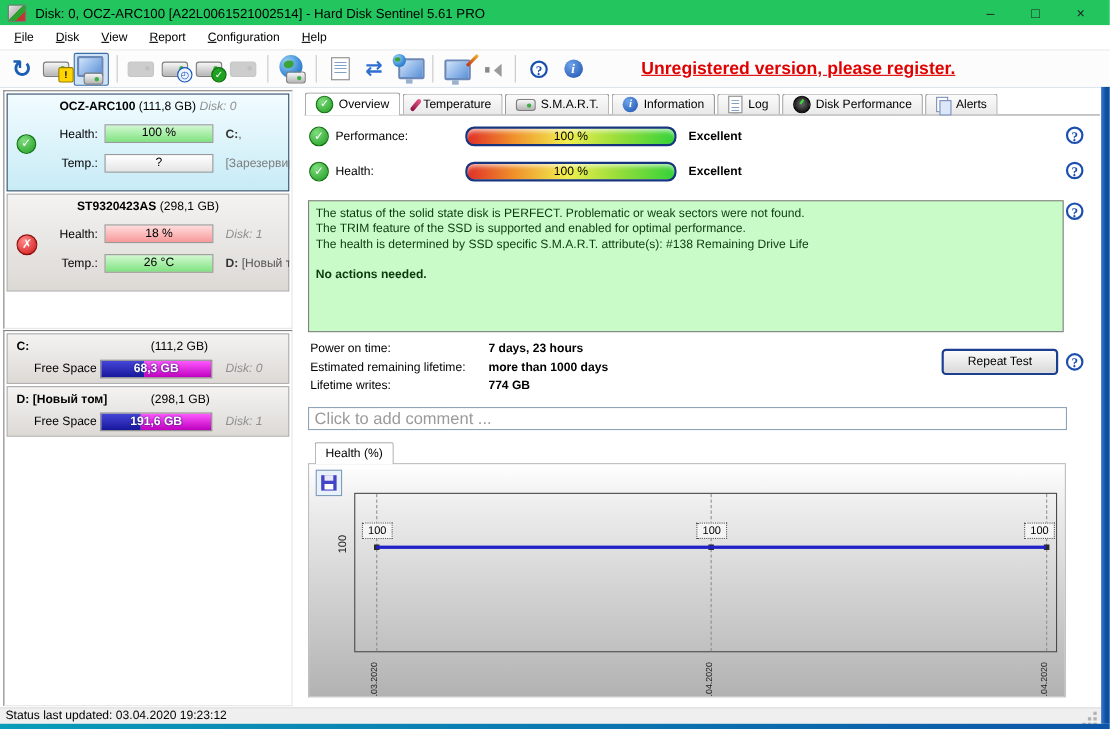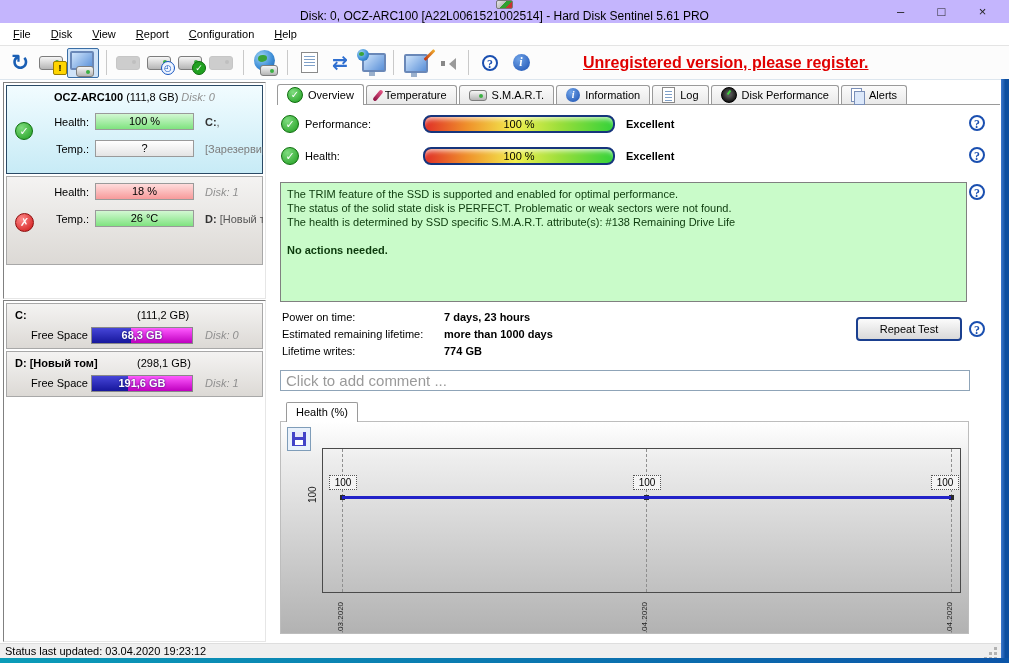--- a/index.html
+++ b/index.html
@@ -1,20 +1,20 @@
 <!DOCTYPE html>
 <html><head>
 <meta charset="utf-8">
 <style>
   html,body{margin:0;padding:0;width:1009px;height:663px;overflow:hidden;background:#fff;}
   #window{position:relative;width:1009px;height:663px;background:#fff;
           font-family:"Liberation Sans","DejaVu Sans",sans-serif;font-size:11px;color:#000;overflow:hidden;}
 
   
-  .titlebar{position:absolute;left:0;top:0;right:0;height:23px;background:#c4b5fd;display:flex;align-items:center;flex-direction:column;}
+  .titlebar{position:absolute;left:0;top:0;right:0;height:23px;background:#22c55e;display:flex;align-items:center;}
   .app-icon{width:15px;height:14px;margin:0 8px 0 7px;border:1px solid #777;border-radius:2px;
             background:linear-gradient(135deg,#e8e8e8 0%,#bbb 45%,#2ea02e 45%,#2ea02e 70%,#c83232 70%);}
   .title-text{font-size:12px;color:#000;}
   .win-controls{position:absolute;right:6px;top:0;height:23px;display:flex;}
   .win-btn{width:41px;text-align:center;line-height:23px;font-size:13px;color:#222;cursor:default;}
 
   
   .menubar{position:absolute;left:0;top:23px;right:0;height:22px;background:#fff;border-bottom:1px solid #e4e4e4;
            display:flex;align-items:center;padding-left:3px;}
   .menu-item{padding:3px 10px;}
@@ -310,20 +310,21 @@
           <div class="d-bar good">100 %</div>
           <div class="d-right"><b>C:</b>,</div>
         </div>
         <div class="d-row">
           <div class="d-label">Temp.:</div>
           <div class="d-bar unknown">?</div>
           <div class="d-right gray">[Зарезервиро</div>
         </div>
       </div>
       <div class="disk-item">
+        <div class="d-header"><span class="d-model">ST9320423AS </span><span>(298,1 GB)  </span></div>
         <span class="err-circle status-ic">✗</span>
         <div class="d-row">
           <div class="d-label">Health:</div>
           <div class="d-bar bad">18 %</div>
           <div class="d-right italic">Disk: 1</div>
         </div>
         <div class="d-row">
           <div class="d-label">Temp.:</div>
           <div class="d-bar good">26 °C</div>
           <div class="d-right"><b>D:</b> [Новый том</div>
@@ -396,22 +397,22 @@
       <div class="meter-row" style="top: 146px;">
         <span class="ok-circle">✓</span>
         <span class="meter-label">Health:</span>
         <span class="meter-bar">100 %</span>
         <span class="meter-rating">Excellent</span>
       </div>
     </div>
 
   <div class="status-box">
     <div id="status-lines">
+        <div>The status of the solid state disk is PERFECT. Problematic or weak sectors were not found.</div>
         <div>The TRIM feature of the SSD is supported and enabled for optimal performance.</div>
-        <div>The status of the solid state disk is PERFECT. Problematic or weak sectors were not found.</div>
         <div>The health is determined by SSD specific S.M.A.R.T. attribute(s):  #138 Remaining Drive Life</div>
       </div>
     <div class="emph">No actions needed.</div>
   </div>
 
   <div id="stats">
       <div class="stat-row" style="top: 311px;"><span class="stat-label">Power on time:</span><span class="stat-value">7 days, 23 hours</span></div>
       <div class="stat-row" style="top: 328px;"><span class="stat-label">Estimated remaining lifetime:</span><span class="stat-value">more than 1000 days</span></div>
       <div class="stat-row" style="top: 345px;"><span class="stat-label">Lifetime writes:</span><span class="stat-value">774 GB</span></div>
     </div>

